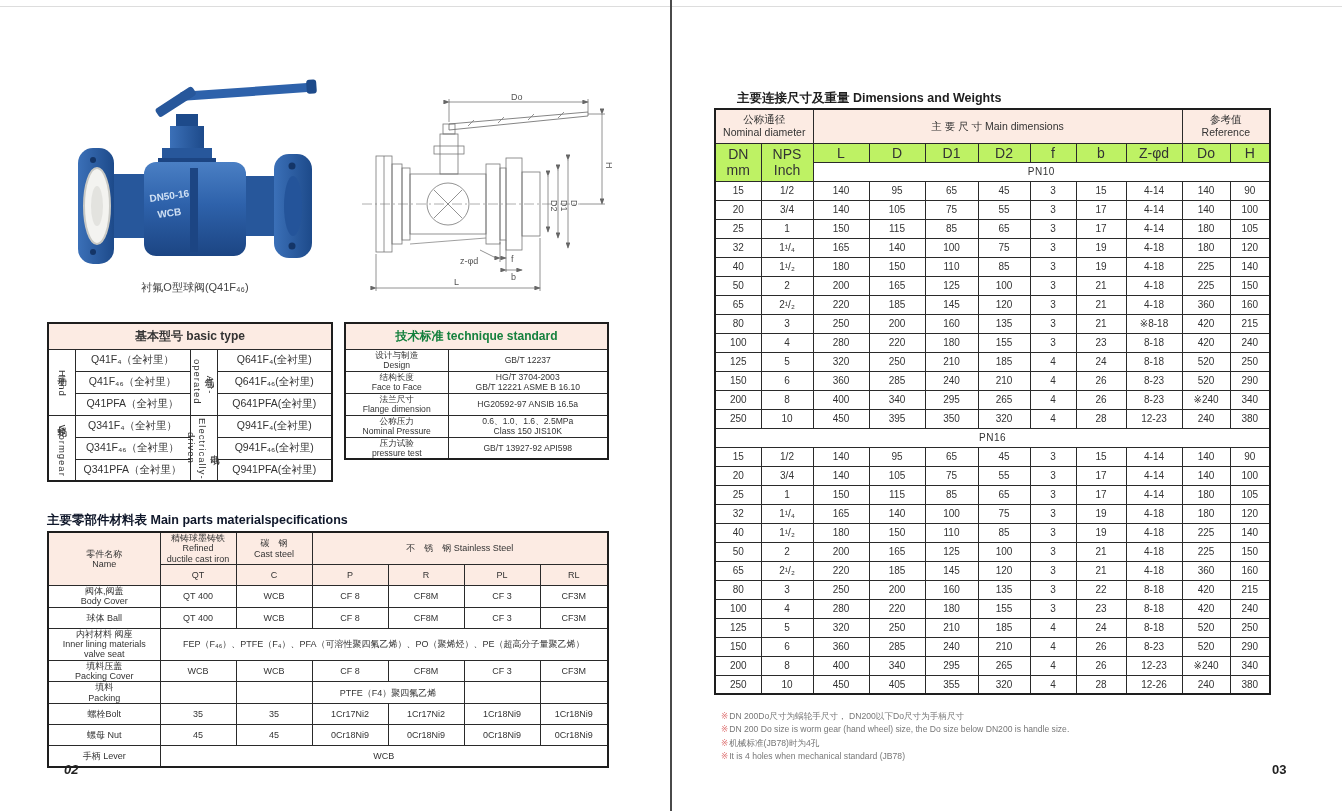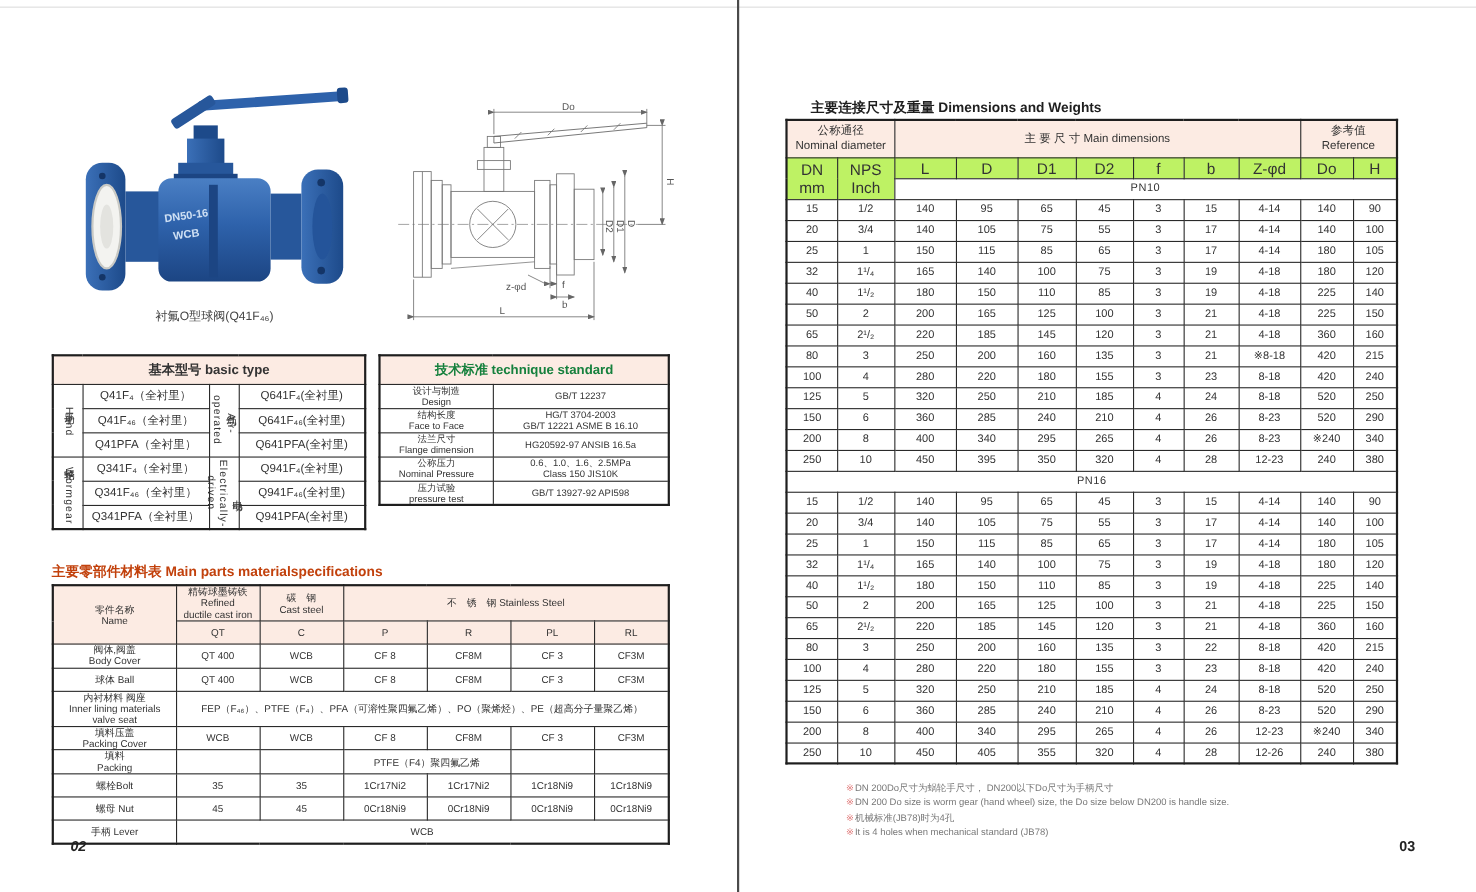--- a/index.html
+++ b/index.html
@@ -31,36 +31,36 @@
   #basic-type td { font-size:10.5px; height:22px; color:#333; }
   #basic-type td.vert { writing-mode:vertical-rl; text-orientation:mixed; font-size:9.5px; letter-spacing:1px; padding:2px 0; width:27px; }
 
   
   #technique { position:absolute; left:344px; top:322px; width:263px; }
   #technique th { font-size:12px; height:26px; font-weight:bold; color:#15803d; }
   #technique td { font-size:8.6px; height:22px; line-height:1.2; color:#333; }
   #technique td.lbl { width:103px; }
 
   
-  #materials-title { position:absolute; left:47px; top:512px; font-size:12.5px; font-weight:bold; color:#c2410c; }
+  #materials-title { position:absolute; left:47px; top:512px; font-size:12.5px; font-weight:bold; color:#0f172a; }
   #materials { position:absolute; left:47px; top:531px; width:560px; }
   #materials td { font-size:9px; height:21px; line-height:1.15; color:#333; }
   #materials td.th { font-size:9px; }
   #materials col.c-name { width:112px; }
 
   
   #dims-title { position:absolute; left:737px; top:90px; font-size:12.5px; font-weight:bold; color:#1e1e1e; }
   #dims { position:absolute; left:714px; top:108px; width:555px; }
   #dims thead th { font-size:10.5px; height:34px; line-height:1.25; color:#333; }
   #dims td { font-size:10px; height:19px; color:#333; padding:0 1px; }
   #dims td.hc { background:#bef264; font-size:14px; }
   #dims td.band { font-size:10px; letter-spacing:0.5px; }
 
   
-  .footnotes { position:absolute; left:769px; top:710px; width:556px; font-size:8.6px; line-height:1.55; color:#777; }
+  .footnotes { position:absolute; left:721px; top:710px; width:556px; font-size:8.6px; line-height:1.55; color:#777; }
   .footnotes .mark { color:#e07a7a; margin-right:1px; }
 </style>
 </head>
 <body>
 
 <div class="sheet">
   <div class="top-rule"></div>
   <div class="page-divider"></div>
 
   <div class="photo-wrap">

